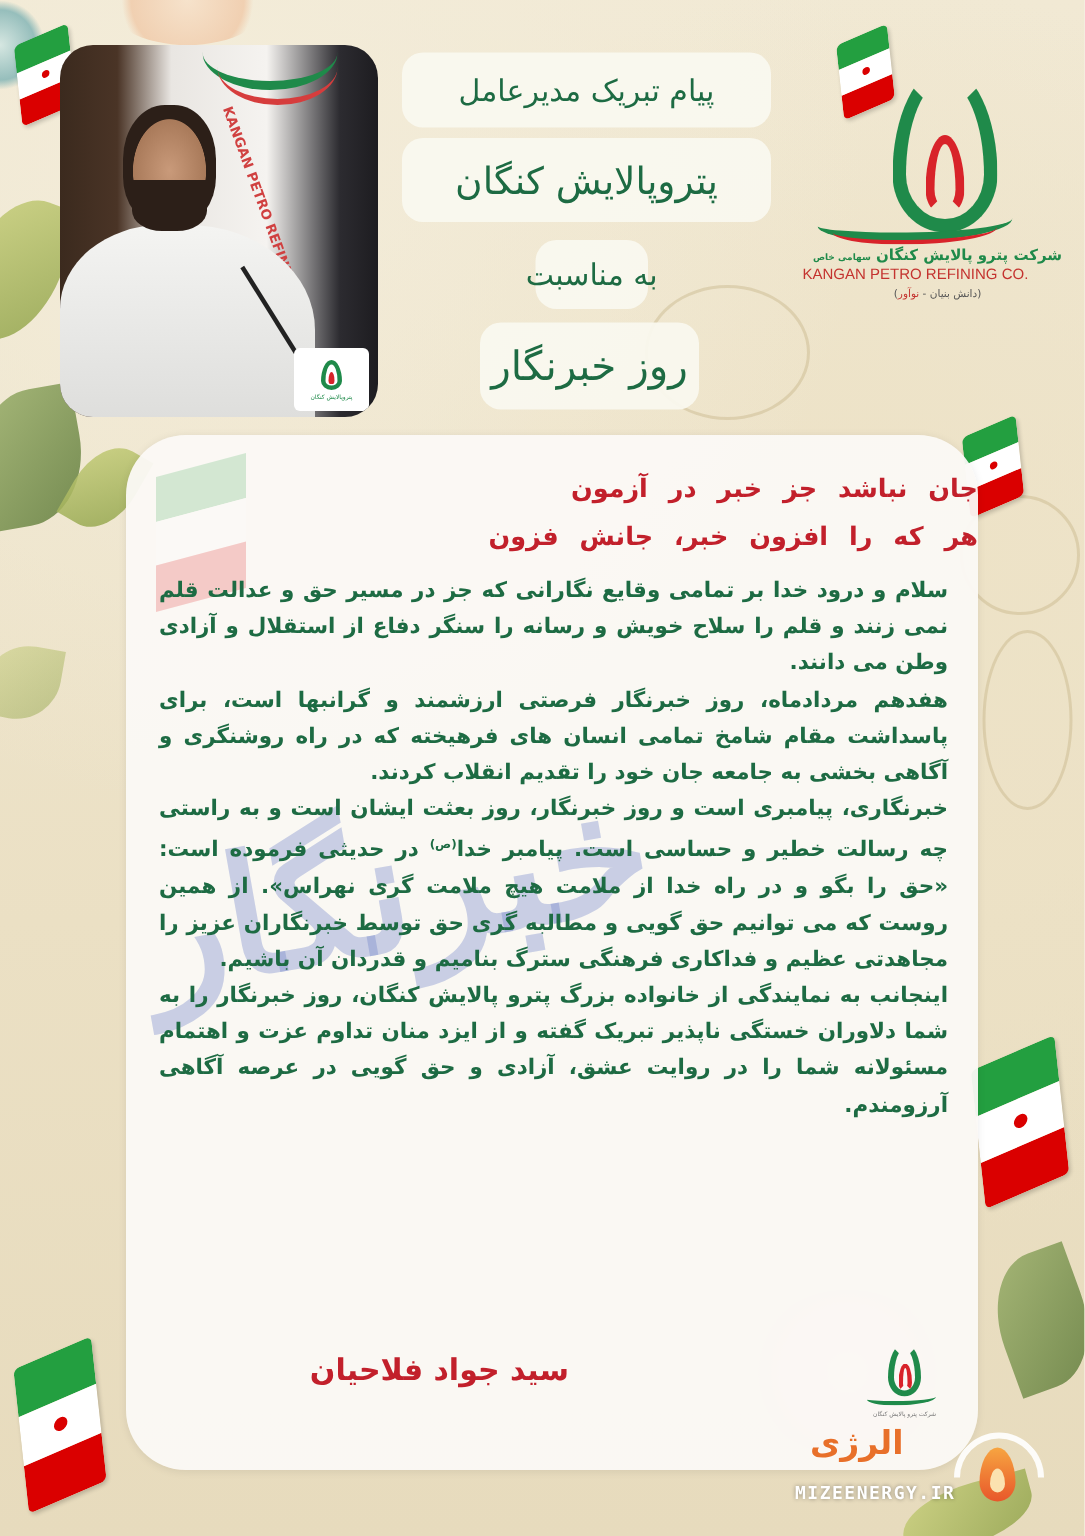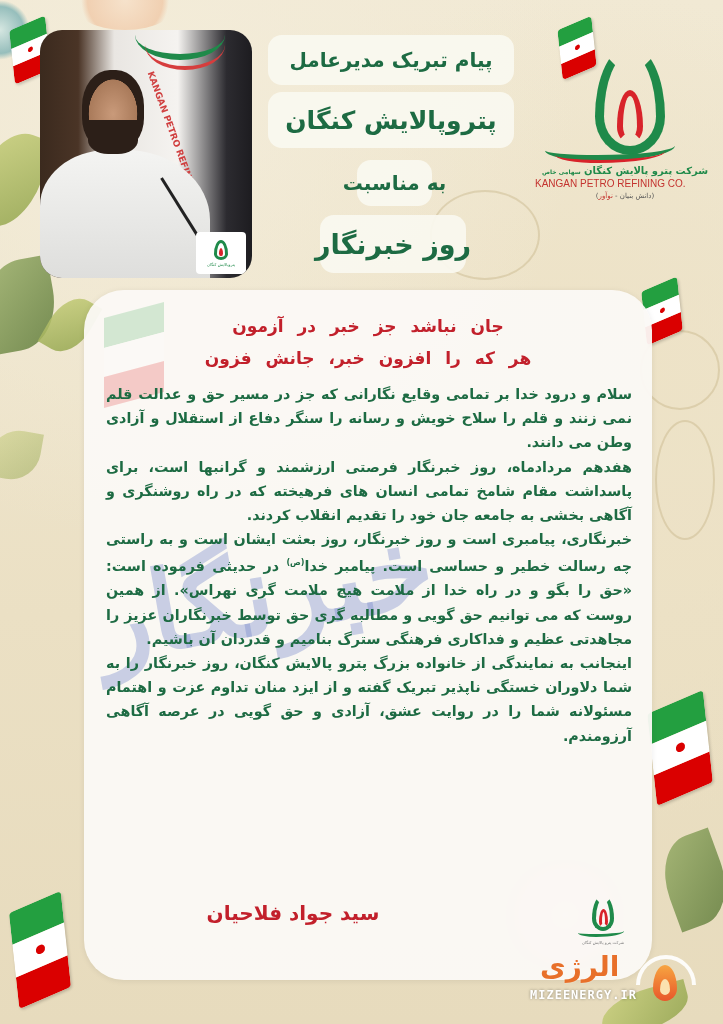--- a/index.html
+++ b/index.html
@@ -49,21 +49,21 @@
   .photo .flagbg .arc2 { position: absolute; left: 10px; top: -10px; width: 80px; height: 50px; border-bottom: 4px solid #d63d3d; border-radius: 0 0 50% 50%; }
   .photo .flagbg .ktext { position: absolute; left: 20px; top: 40px; font-size: 9px; color: #d04040; transform: rotate(70deg); transform-origin: left top; white-space: nowrap; font-weight: bold; }
   .photo .badge { position: absolute; right: 6px; bottom: 4px; width: 50px; height: 42px; background: #fff; border-radius: 4px; display: flex; flex-direction: column; align-items: center; justify-content: center; }
   .photo .badge .mini-flame { width: 14px; height: 20px; border-radius: 50% 50% 50% 50% / 70% 70% 30% 30%; border: 3px solid #1f8a4a; position: relative; }
   .photo .badge .mini-flame::after { content:""; position:absolute; left:2px; top:5px; width:4px; height:8px; border-radius:50% 50% 40% 40%/70% 70% 30% 30%; background:#d8232a; }
   .photo .badge .mini-text { font-size: 4px; color: #1f8a4a; margin-top: 2px; }
 
   
   .title-pill {
     position: absolute; background: rgba(250,248,240,.92);
-    border-radius: 14px; color: #1d6b43; font-weight: bold;
+    border-radius: 14px; color: #1d6b43; font-weight: normal;
     display: flex; align-items: center; justify-content: center;
     direction: rtl; white-space: nowrap;
   }
   .tp1 { left: 268px; top: 35px; width: 246px; height: 50px; font-size: 20px; }
   .tp2 { left: 268px; top: 92px; width: 246px; height: 56px; font-size: 25px; }
   .tp3 { left: 357px; top: 160px; width: 75px; height: 46px; font-size: 20px; }
   .tp4 { left: 320px; top: 215px; width: 146px; height: 58px; font-size: 27px; }
 
   
   .logo { position: absolute; left: 535px; top: 35px; width: 180px; height: 180px; }
@@ -80,40 +80,40 @@
   .card {
     position: absolute; left: 84px; top: 290px; width: 568px; height: 690px;
     background: rgba(251,249,245,.95); border-radius: 40px;
     box-shadow: 0 1px 6px rgba(0,0,0,.08);
   }
   .watermark-flag { position: absolute; left: 20px; top: 20px; width: 60px; height: 90px; opacity: .18; transform: skewY(-15deg); }
   .watermark-flag .g { height: 33%; background: #239f40; }
   .watermark-flag .w { height: 33%; background: #fff; }
   .watermark-flag .r { height: 34%; background: #da0000; }
   .watermark-text { position: absolute; left: 170px; top: 235px; width: 190px; height: 230px; color: rgba(110,130,200,.35); font-size: 110px; font-weight: bold; line-height: 1; direction: rtl; transform: rotate(-10deg); font-family: "DejaVu Serif", serif; }
-  .poem { position: absolute; left: 0; right: 0; top: 20px; text-align: center; color: #c2202b; font-weight: bold; direction: rtl; }
+  .poem { position: absolute; left: 0; right: 0; top: 20px; text-align: right; color: #c2202b; font-weight: bold; direction: rtl; }
   .poem div { font-size: 17px; line-height: 32px; word-spacing: 8px; }
   .body-text {
     position: absolute; left: 22px; right: 20px; top: 92px;
     direction: rtl; text-align: justify; color: #1d6b43; font-weight: bold;
     font-size: 14.3px; line-height: 24.2px;
   }
   .body-text p { margin: 0; text-align-last: right; }
   .body-text sup { font-size: 8px; }
   .signature { position: absolute; left: 0; right: 0; top: 608px; direction: rtl; text-align: center; color: #c2202b; font-weight: bold; }
   .signature .name { font-size: 20px; line-height: 30px; padding-right: 150px; }
   .signature .role { font-size: 17px; line-height: 30px; padding-right: 150px; }
 
   
   .mini-logo { position: absolute; left: 578px; top: 895px; width: 50px; height: 55px; }
   .mini-logo .d { position: absolute; left: 14px; top: 0; width: 22px; height: 36px; border: 4px solid #1f8a4a; border-radius: 50% 50% 50% 50% / 65% 65% 35% 35%; border-top-color: transparent; }
   .mini-logo .i { position: absolute; left: 21px; top: 14px; width: 9px; height: 18px; border: 3px solid #d8232a; border-radius: 50% 50% 40% 40% / 70% 70% 30% 30%; border-bottom-color: transparent; }
   .mini-logo .s { position: absolute; left: 0; top: 32px; width: 46px; height: 10px; border-bottom: 3px solid #1f8a4a; border-radius: 0 0 60% 40%; }
   .mini-logo .t { position: absolute; left: 0; top: 45px; width: 50px; font-size: 4px; color: #777; text-align: center; direction: rtl; }
-  .mize-fa { position: absolute; left: 540px; top: 950px; font-size: 28px; font-weight: bold; color: #e8702a; direction: rtl; letter-spacing: -1px; text-shadow: 0 0 2px rgba(255,255,255,.6); }
+  .mize-fa { position: absolute; left: 540px; top: 950px; font-size: 22px; font-weight: bold; color: #e8702a; direction: rtl; letter-spacing: -1px; text-shadow: 0 0 2px rgba(255,255,255,.6); }
   .mize-en { position: absolute; left: 530px; top: 988px; font-size: 12px; color: #fff; font-family: "DejaVu Sans Mono", monospace; letter-spacing: 1px; text-shadow: 0 0 3px rgba(0,0,0,.4); font-weight: bold; }
   .mize-ring { position: absolute; left: 636px; top: 955px; width: 60px; height: 60px; border: 4px solid rgba(255,255,255,.9); border-radius: 50%; border-left-color: transparent; border-bottom-color: transparent; transform: rotate(-45deg); }
   .mize-flame { position: absolute; left: 653px; top: 965px; width: 24px; height: 36px; background: linear-gradient(180deg,#f7a541,#e8572a); border-radius: 50% 50% 50% 50% / 65% 65% 35% 35%; }
   .mize-flame::after { content:""; position:absolute; left:7px; top:14px; width:10px; height:16px; border-radius:50% 50% 50% 50%/65% 65% 35% 35%; background:#fbe2b0; }
 </style>
 </head>
 <body>
 
 <div class="poster">
 

